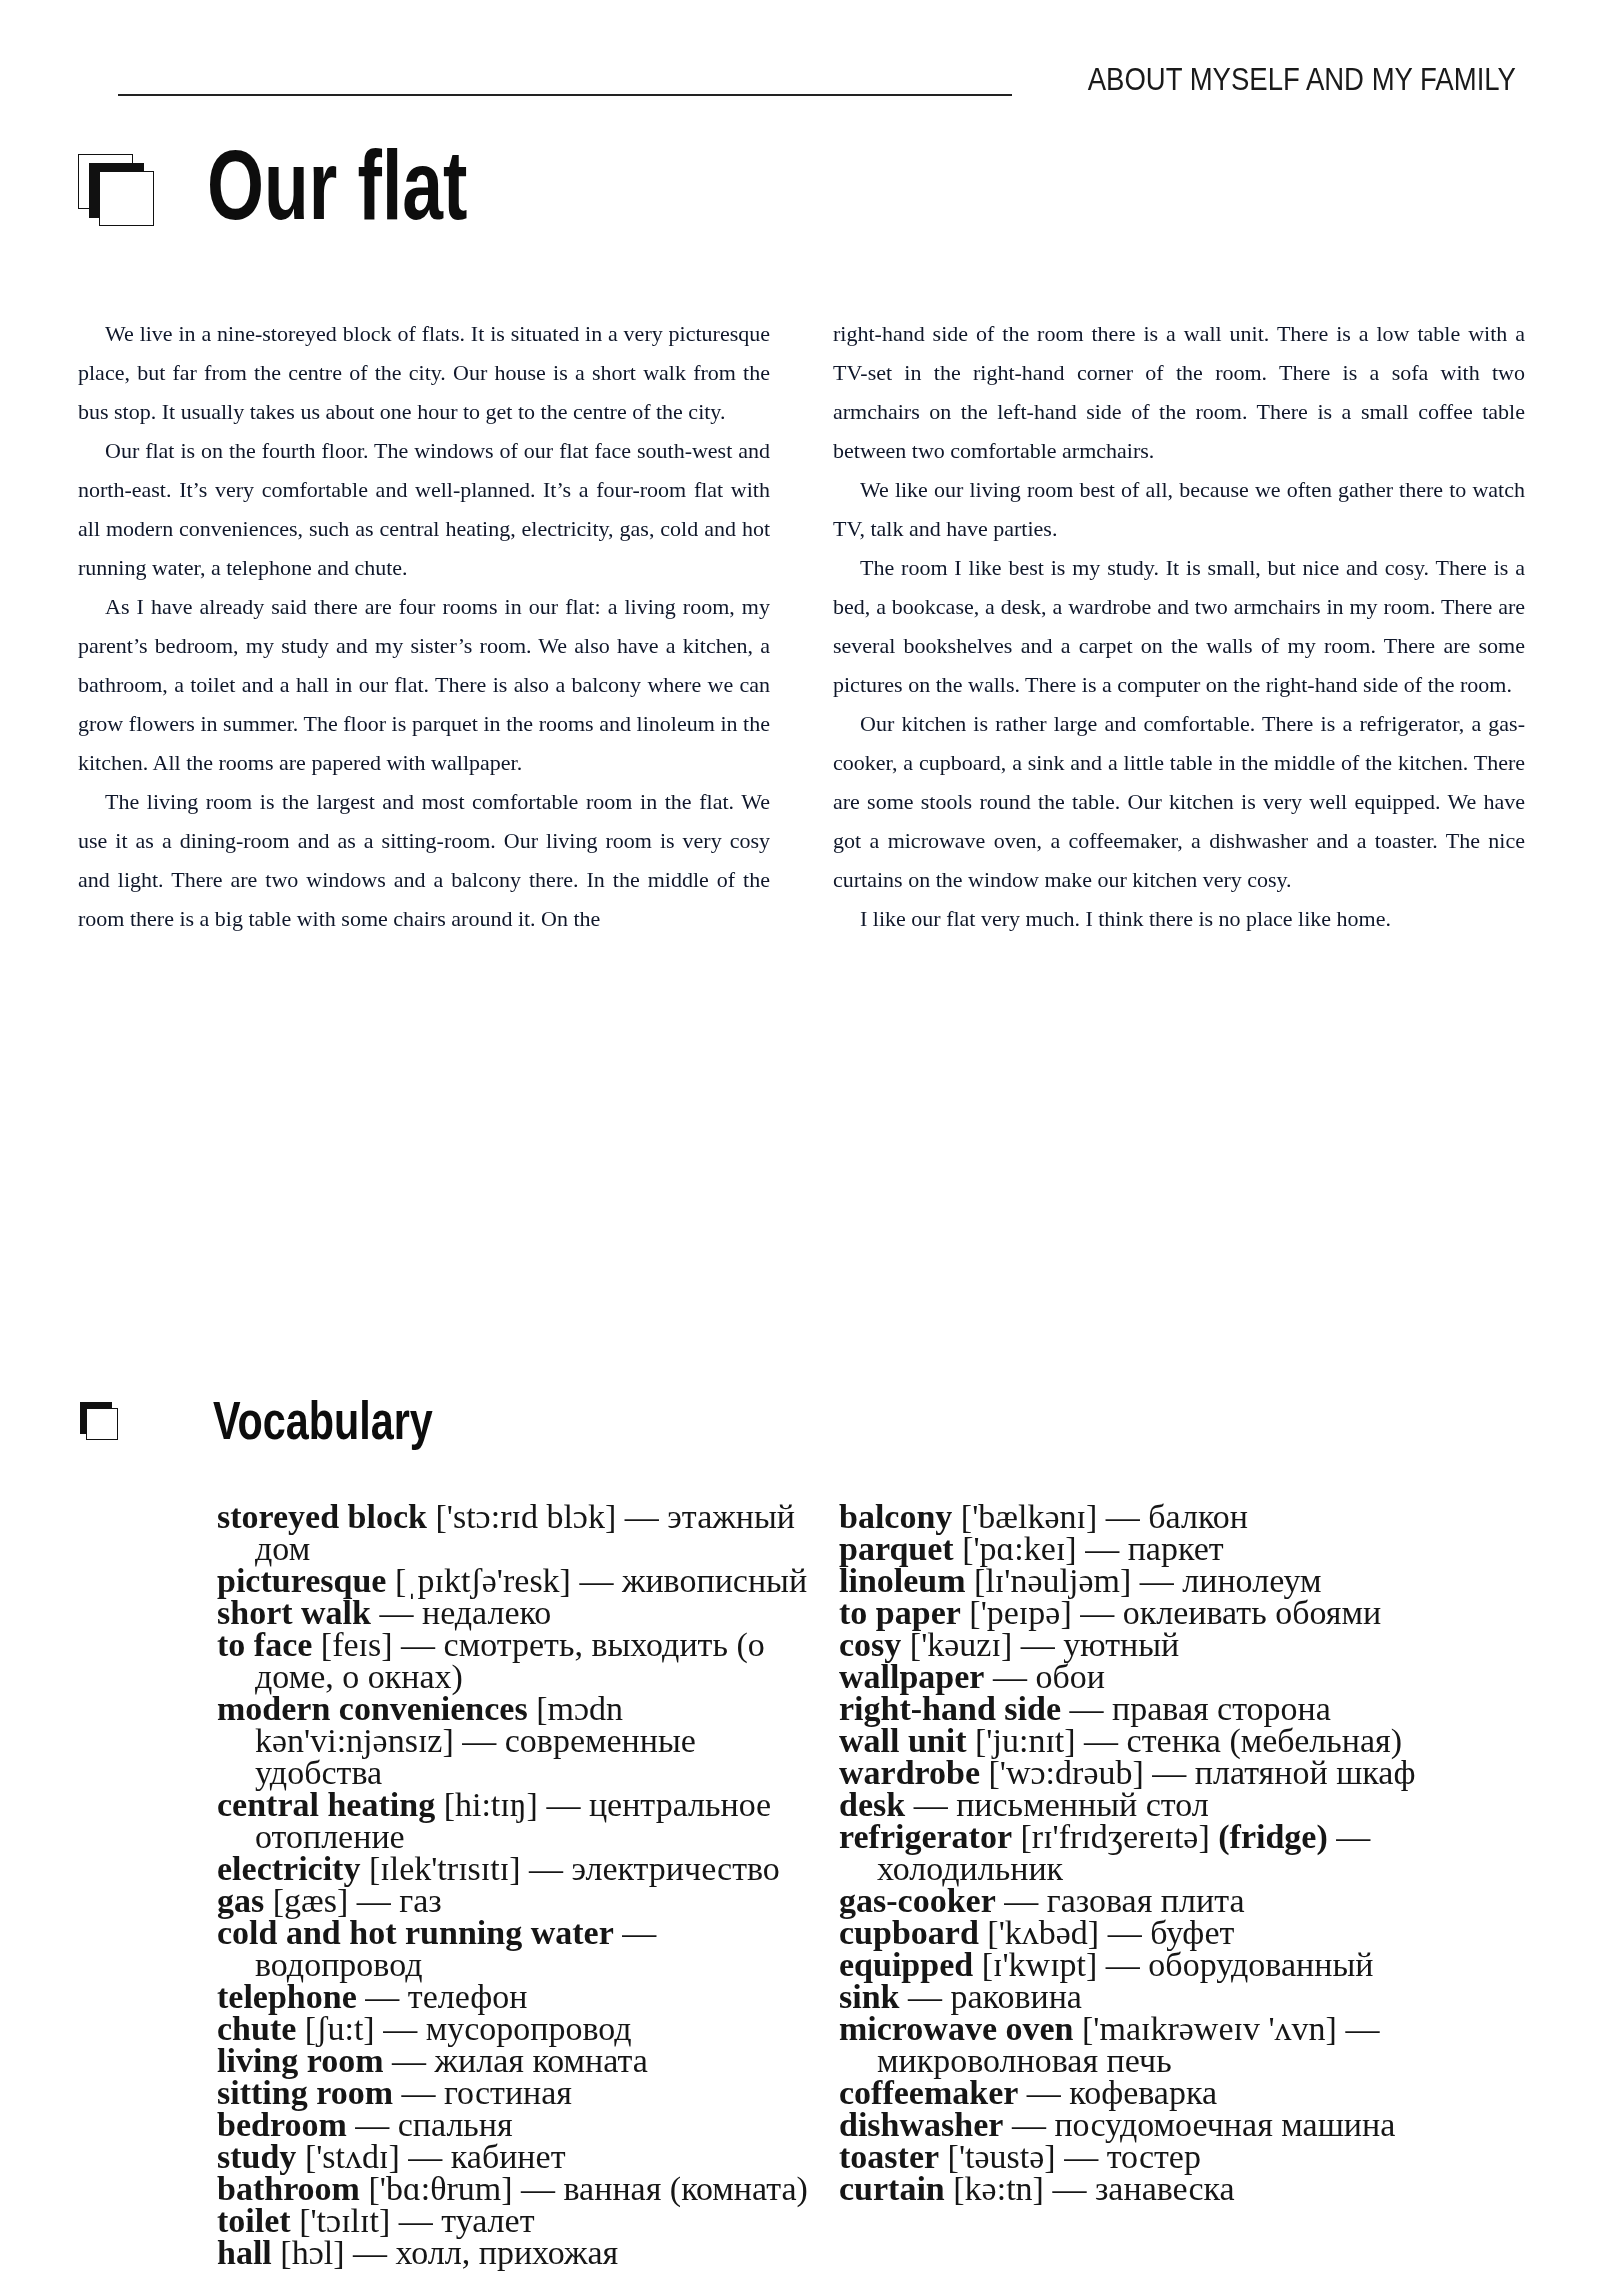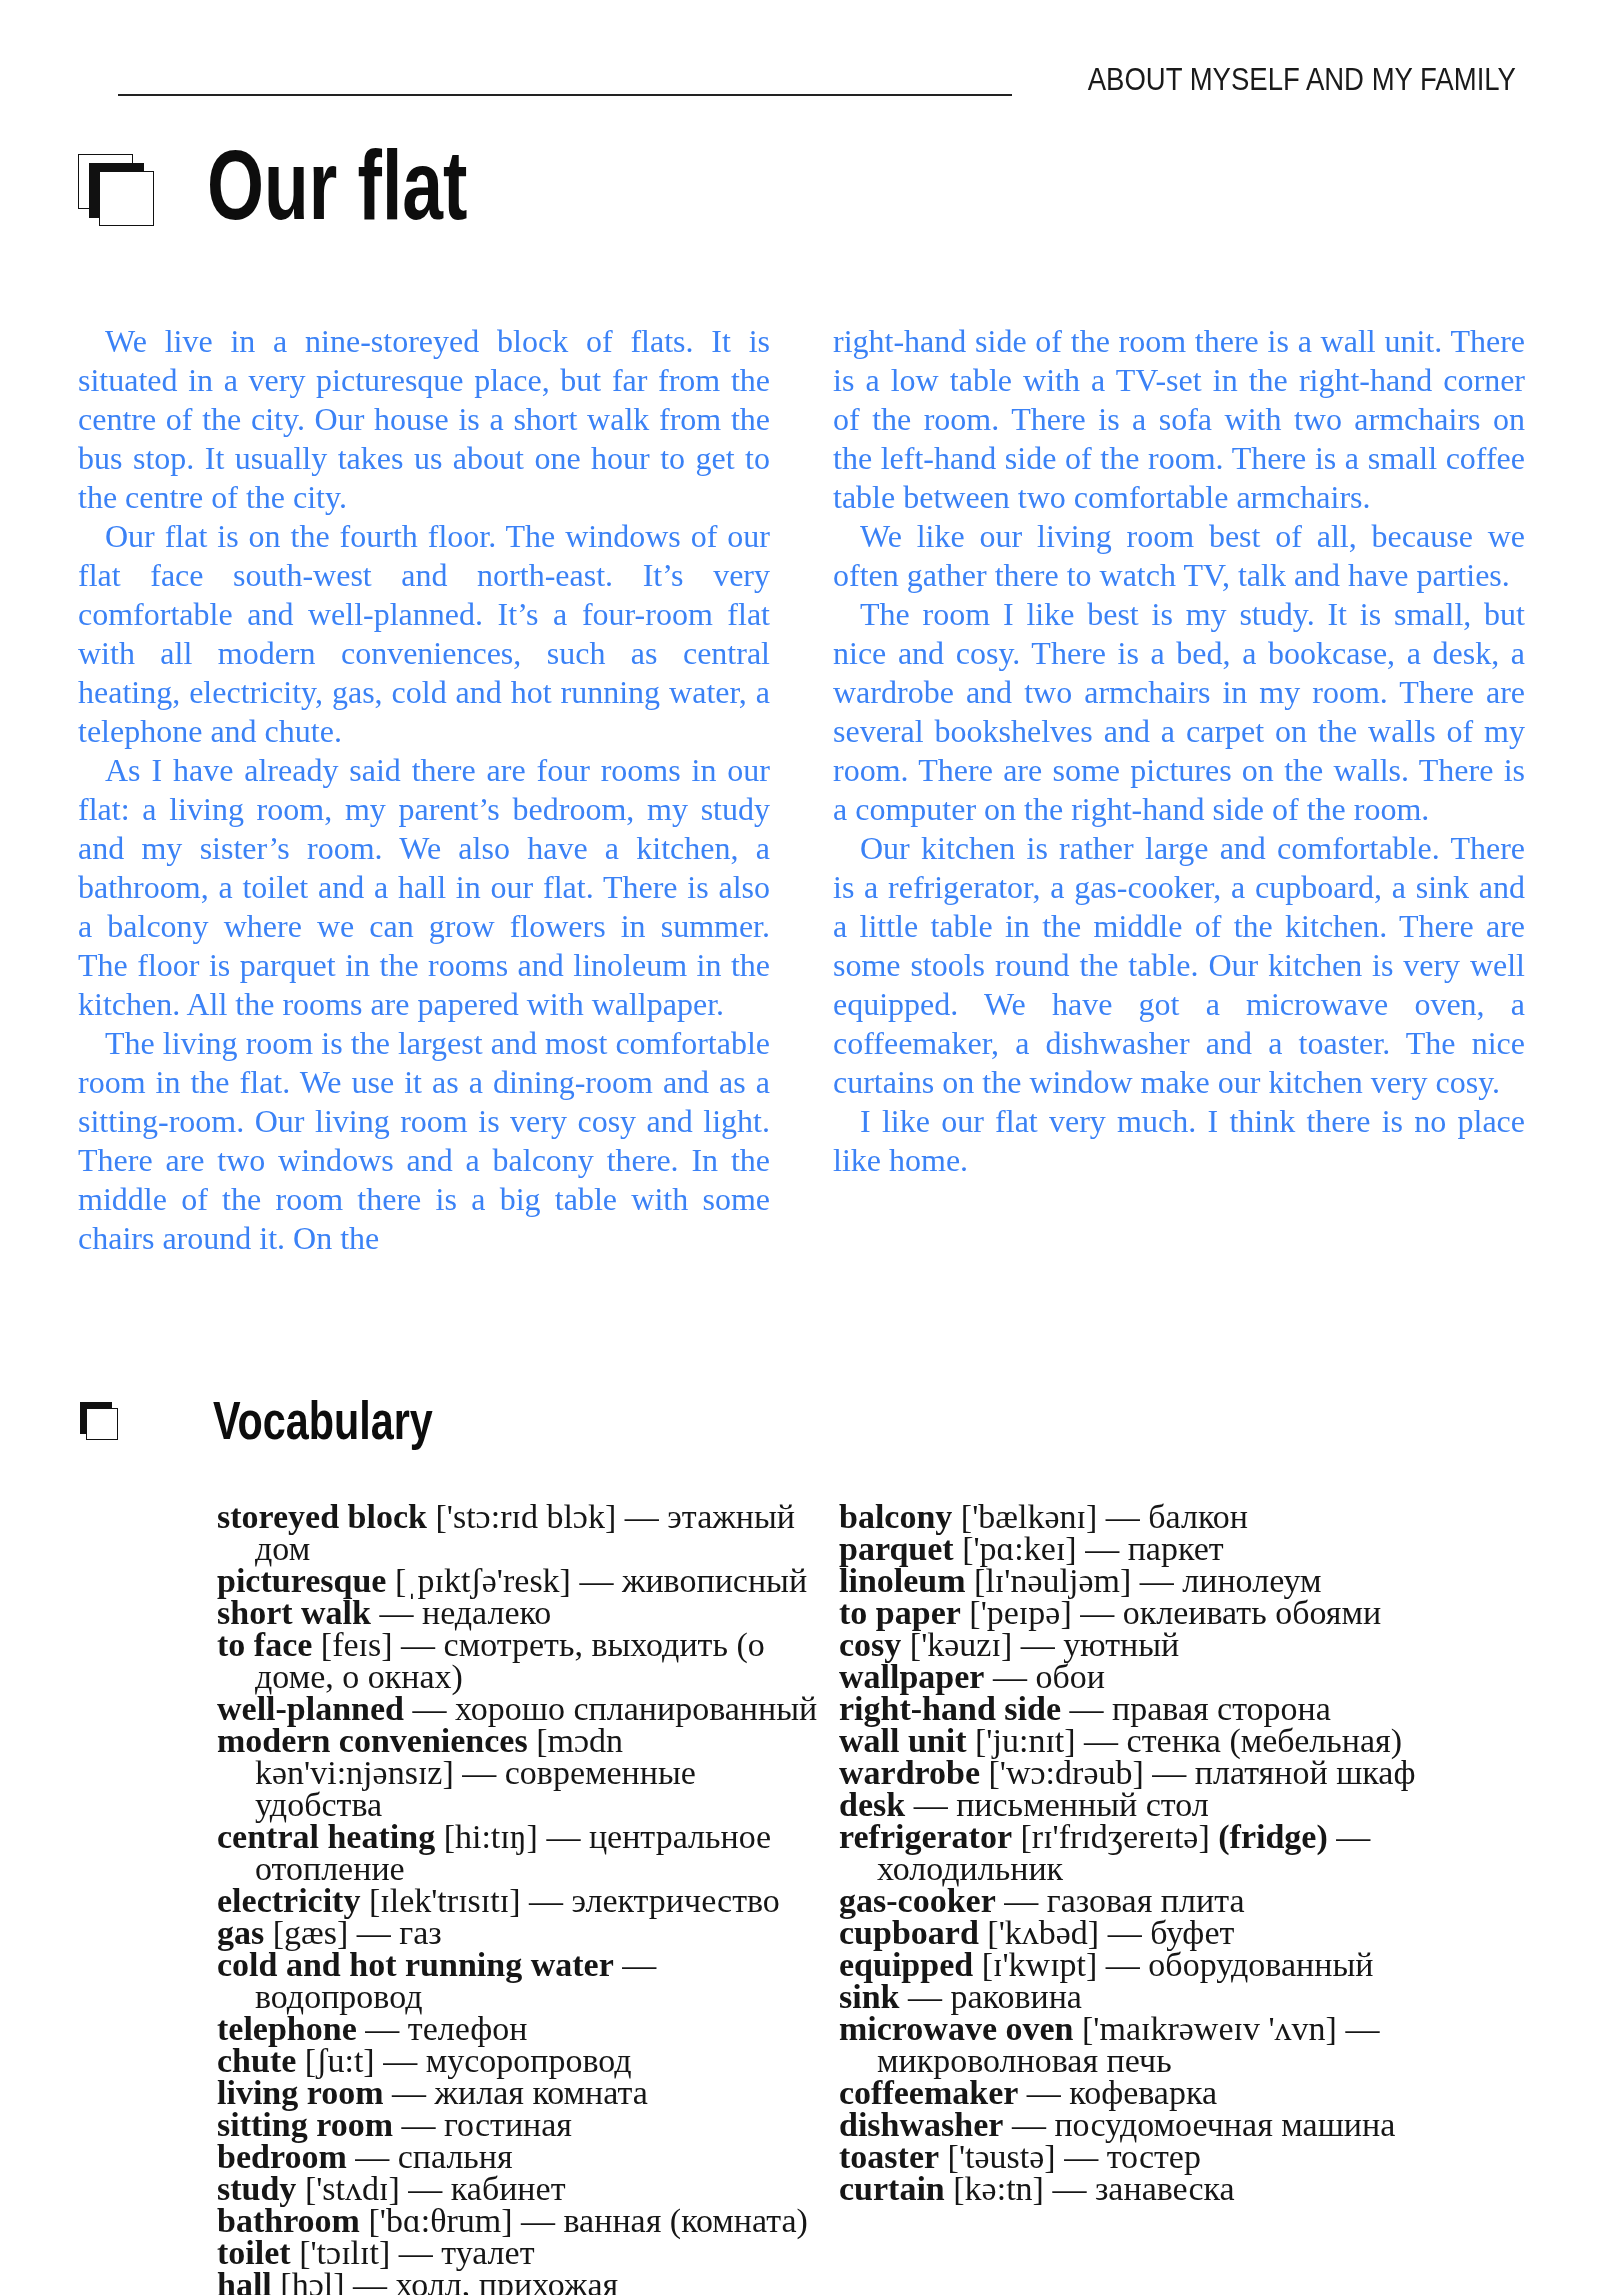--- a/index.html
+++ b/index.html
@@ -17,21 +17,21 @@
   .stack-icon .sq.dark { background: #111; }
 
   .title-icon { left: 78px; top: 154px; width: 76px; height: 74px; }
   .title-icon .s1 { left: 0; top: 0; width: 55px; height: 55px; }
   .title-icon .s2 { left: 10.5px; top: 8.6px; width: 55px; height: 55px; }
   .title-icon .s3 { left: 21px; top: 17px; width: 55px; height: 55px; }
 
   .page-title { position: absolute; left: 207px; top: 135px; font-family: "Liberation Sans", sans-serif; font-weight: bold; font-size: 99px; line-height: 1; transform: scaleX(0.74); transform-origin: left center; white-space: nowrap; color: #0d0d0d; }
 
   
-  .col { position: absolute; top: 322px; width: 692px; font-family: "Liberation Serif", serif; font-size: 32px; line-height: 39px; text-align: justify; color: #3b82f6; }
+  .col { position: absolute; top: 314px; width: 692px; font-family: "Liberation Serif", serif; font-size: 22px; line-height: 39px; text-align: justify; color: #0f172a; }
   .col-left { left: 78px; }
   .col-right { left: 833px; }
   .col p { margin: 0; text-indent: 27px; }
   .col p.cont { text-indent: 0; }
 
   
   .vocab-icon { left: 80px; top: 1402px; width: 40px; height: 40px; }
   .vocab-icon .s1 { left: 0; top: 0; width: 32px; height: 32px; }
   .vocab-icon .s2 { left: 5.7px; top: 5.7px; width: 32px; height: 32px; }
 
@@ -80,21 +80,20 @@
     <div class="sq s1 dark"></div>
     <div class="sq s2"></div>
   </div>
   <div class="vocab-title">Vocabulary</div>
 
   <div class="vocab-col vocab-left" id="vocab-left">
       <p class="vocab-entry"><span class="term">storeyed block</span> <span class="ipa">['stɔ:rɪd blɔk]</span> — <span class="translation">этажный дом</span></p>
       <p class="vocab-entry"><span class="term">picturesque</span> <span class="ipa">[ˌpɪktʃə'resk]</span> — <span class="translation">живописный</span></p>
       <p class="vocab-entry"><span class="term">short walk</span> — <span class="translation">недалеко</span></p>
       <p class="vocab-entry"><span class="term">to face</span> <span class="ipa">[feɪs]</span> — <span class="translation">смотреть, выходить (о доме, о окнах)</span></p>
-      <p class="vocab-entry"><span class="term">well-planned</span> — <span class="translation">хорошо спланированный</span></p>
       <p class="vocab-entry"><span class="term">modern conveniences</span> <span class="ipa">[mɔdn kən'vi:njənsɪz]</span> — <span class="translation">современные удобства</span></p>
       <p class="vocab-entry"><span class="term">central heating</span> <span class="ipa">[hi:tɪŋ]</span> — <span class="translation">центральное отопление</span></p>
       <p class="vocab-entry"><span class="term">electricity</span> <span class="ipa">[ɪlek'trɪsɪtɪ]</span> — <span class="translation">электричество</span></p>
       <p class="vocab-entry"><span class="term">gas</span> <span class="ipa">[gæs]</span> — <span class="translation">газ</span></p>
       <p class="vocab-entry"><span class="term">cold and hot running water</span> — <span class="translation">водопровод</span></p>
       <p class="vocab-entry"><span class="term">telephone</span> — <span class="translation">телефон</span></p>
       <p class="vocab-entry"><span class="term">chute</span> <span class="ipa">[ʃu:t]</span> — <span class="translation">мусоропровод</span></p>
       <p class="vocab-entry"><span class="term">living room</span> — <span class="translation">жилая комната</span></p>
       <p class="vocab-entry"><span class="term">sitting room</span> — <span class="translation">гостиная</span></p>
       <p class="vocab-entry"><span class="term">bedroom</span> — <span class="translation">спальня</span></p>

